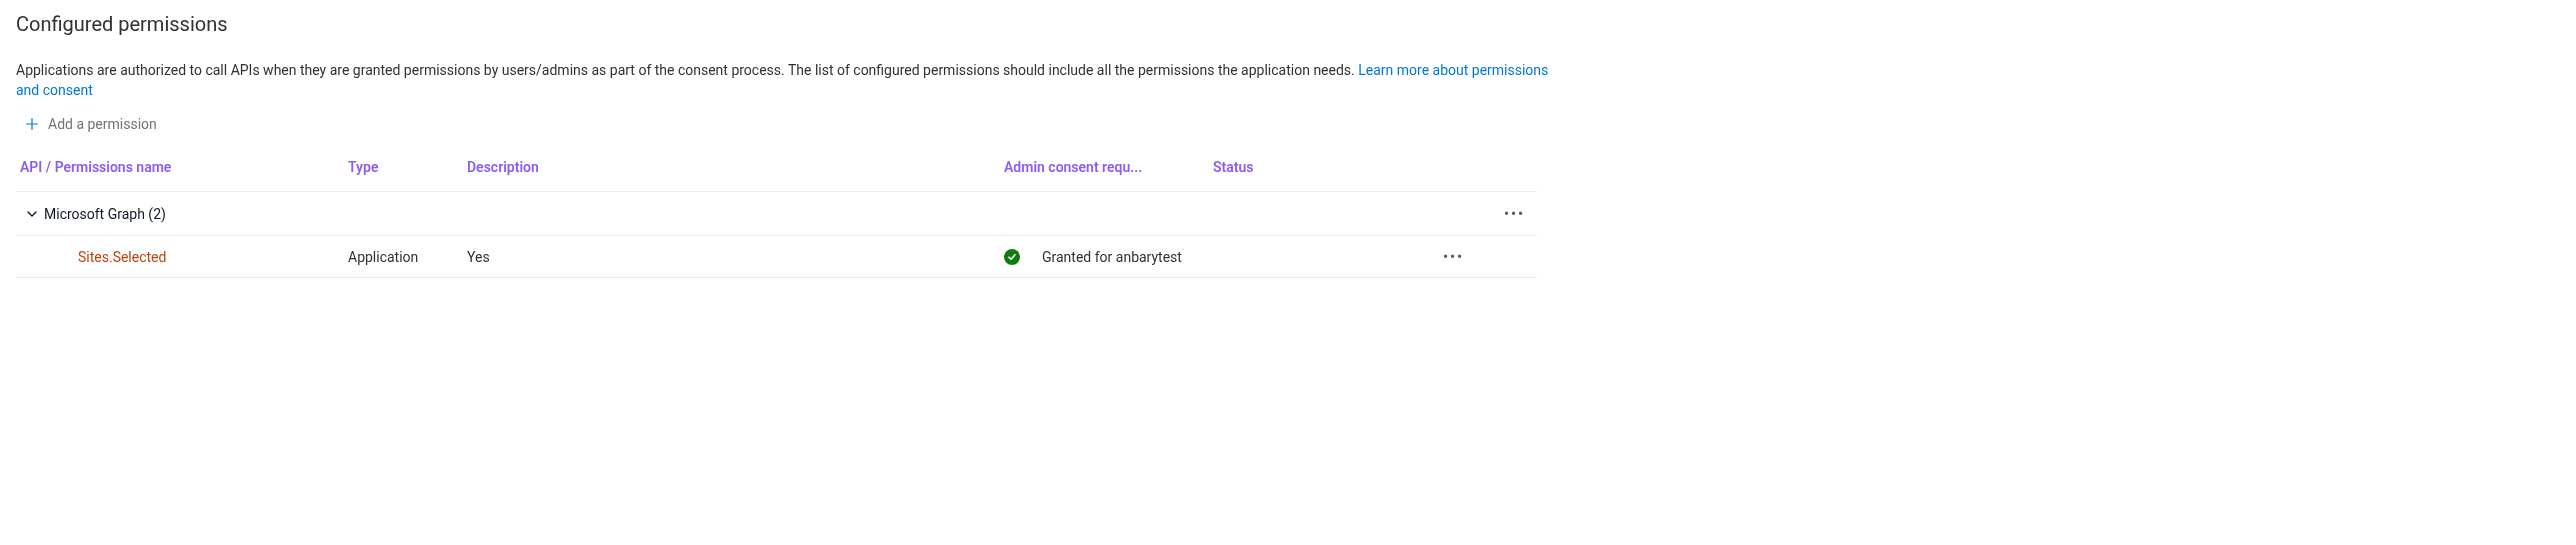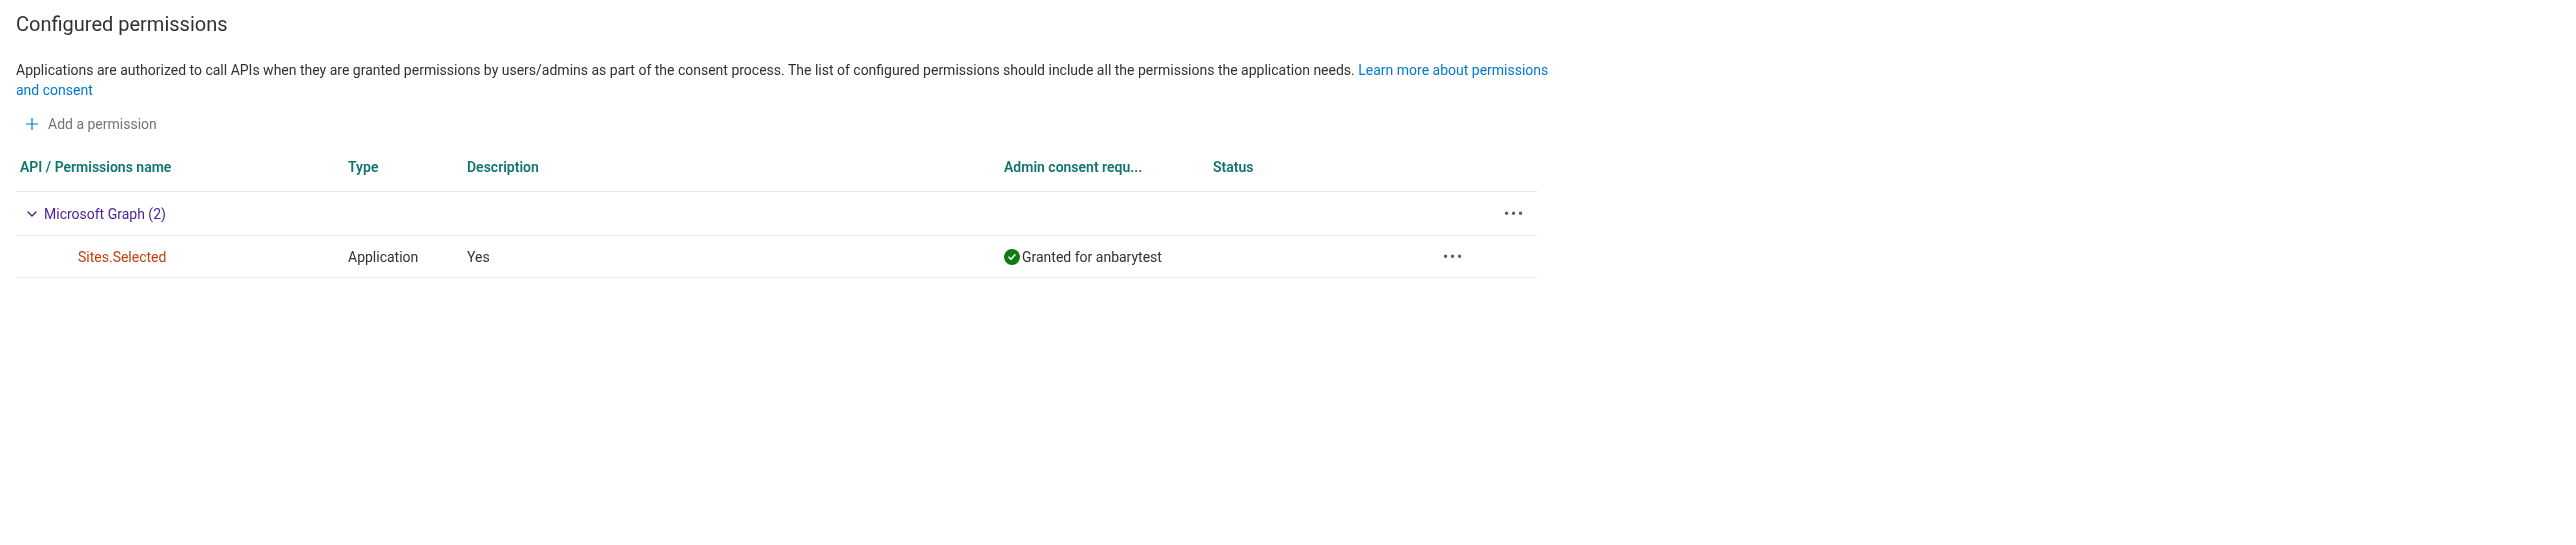--- a/index.html
+++ b/index.html
@@ -53,55 +53,55 @@
     .thead, .trow {
       display: grid;
       grid-template-columns: 328px 119px 537px 209px 259px 48px;
       align-items: center;
       min-height: 42px;
       border-bottom: 1px solid #edebe9;
       padding: 0 4px;
     }
     .thead {
       font-weight: 600;
-      color: #0f766e;
+      color: #8b5cf6;
       font-size: 14px;
       padding-bottom: 10px;
       padding-top: 2px;
     }
     .group-row {
       display: grid;
       grid-template-columns: 1fr 48px;
       align-items: center;
       min-height: 44px;
       border-bottom: 1px solid #edebe9;
       padding: 0 4px;
     }
     .group-toggle {
       display: inline-flex;
       align-items: center;
       gap: 6px;
       background: none;
       border: none;
       font-size: 14px;
       font-family: inherit;
-      color: #4c1d95;
+      color: #0f172a;
       cursor: pointer;
       padding: 4px 0 4px 6px;
     }
     .group-toggle .chev { display: inline-flex; }
     .perm-name {
       color: #c2410c;
       padding-left: 58px;
       cursor: pointer;
     }
     .status-cell {
       display: inline-flex;
       align-items: center;
-      gap: 2px;
+      gap: 22px;
     }
     .status-icon {
       width: 16px; height: 16px;
       border-radius: 50%;
       background: #107c10;
       display: inline-flex;
       align-items: center;
       justify-content: center;
       flex-shrink: 0;
     }

